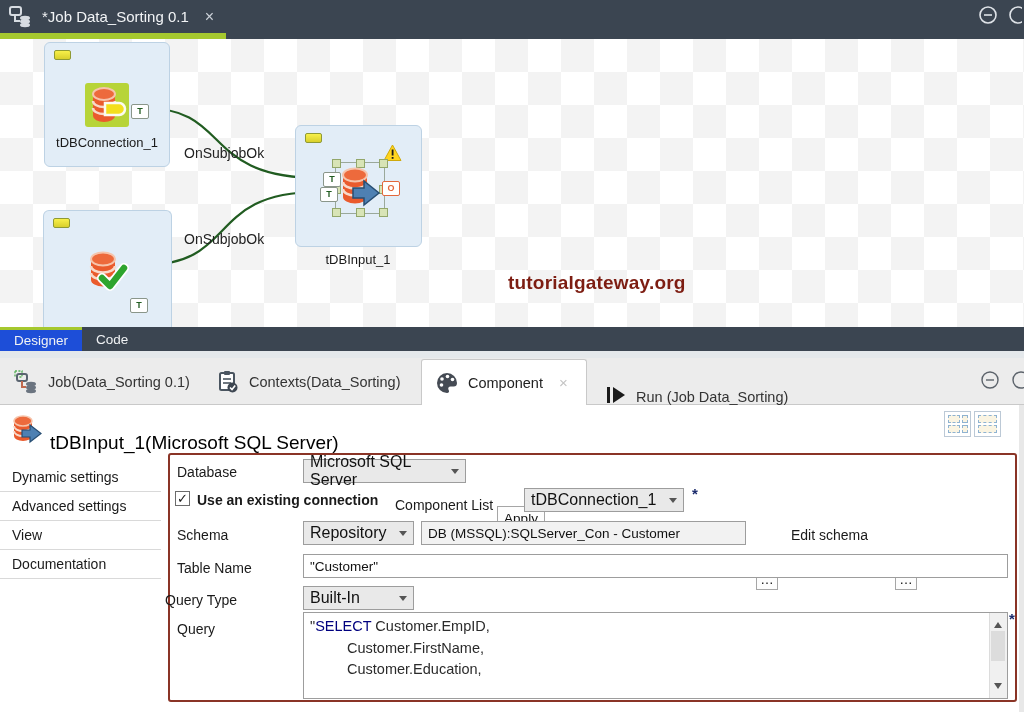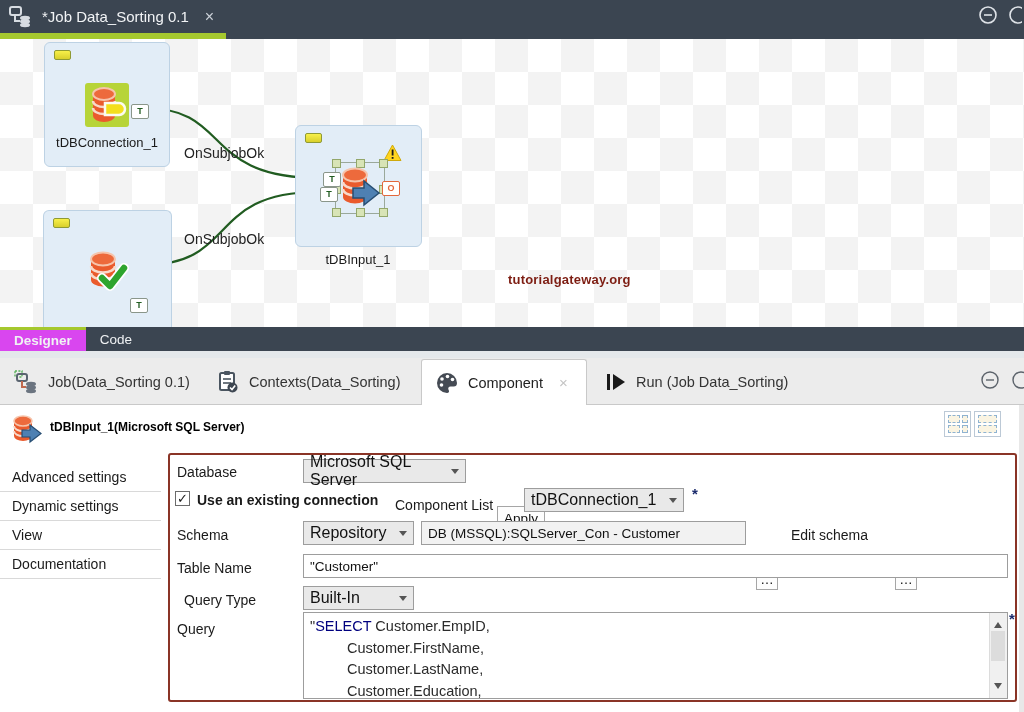--- a/index.html
+++ b/index.html
@@ -18,34 +18,34 @@
     background:repeating-conic-gradient(#f3f3f3 0% 25%, #ffffff 0% 50%);
     background-size:66px 66px;}
   .subjob{background:#e2edf7;border:1px solid #bdd2e4;border-radius:6px;}
   .sj-marker{width:15px;height:8px;background:linear-gradient(#f8f04a,#d9d02c);border:1px solid #8f9a33;border-radius:2px;}
   .comp-label{font-size:13px;color:#1a1a1a;white-space:nowrap;}
   .port{width:16px;height:13px;background:#fff;border:1px solid #8a968a;border-radius:2px;
         font-size:9px;font-weight:bold;color:#215c21;display:flex;align-items:center;justify-content:center;line-height:1;}
   .port.out{border-color:#e2683c;color:#e2683c;}
   .handle{width:7px;height:7px;background:#d8e4b6;border:1px solid #93a76a;}
   .conn-label{font-size:14px;color:#222;}
-  .watermark{font-size:13px;font-weight:bold;color:#7d1d12;letter-spacing:.2px;}
+  .watermark{font-size:19px;font-weight:bold;color:#7d1d12;letter-spacing:.2px;}
   
   .designer-bar{left:0;top:327px;width:1024px;height:24px;background:#3b4551;display:flex;}
   .dtab{height:24px;display:flex;align-items:center;padding:0 14px;color:#f0f2f4;font-size:13.5px;box-sizing:border-box;}
-  .dtab.active{background:#d946ef;border-top:3px solid #a5c82e;font-weight:bold;}
+  .dtab.active{background:#1d4ed8;border-top:3px solid #a5c82e;}
   .thin-strip{left:0;top:351px;width:1024px;height:7px;background:#e4e8eb;}
   
   .viewbar{left:0;top:358px;width:1024px;height:47px;background:#ececec;border-bottom:1px solid #c9c9c9;box-sizing:border-box;}
   .vtab{position:absolute;display:flex;align-items:center;gap:10px;font-size:14.5px;color:#333;height:47px;}
   .vtab.active{background:#ffffff;border:1px solid #c9c9c9;border-bottom:none;border-radius:3px 3px 0 0;height:46px;top:1px;box-sizing:border-box;padding:0 14px;color:#222;}
   .vtab .x{color:#c4c4c4;font-size:15px;margin-left:6px;}
   
   .comp-header{left:0;top:405px;width:1024px;height:48px;background:#fff;}
-  .comp-title{font-size:12px;font-weight:bold;color:#000;}
+  .comp-title{font-size:19px;font-weight:normal;color:#000;margin-top:12px;}
   .layout-btn{width:27px;height:26px;border:1px solid #bcc9d6;background:#fff;box-sizing:border-box;padding:3px;display:grid;gap:2px;}
   .mini{background:#faf4e2;border:1px dashed #8fb3d1;}
   
   .sidebar{left:0;top:463px;width:161px;}
   .side-item{height:29px;display:flex;align-items:center;padding-left:12px;font-size:14px;color:#1a1a1a;border-bottom:1px solid #d9d9d9;box-sizing:border-box;}
   .side-item.sel{background:#d9d9d9;font-weight:bold;border-top:1px solid #cfcfcf;}
   .form-box{left:168px;top:453px;width:849px;height:249px;border:2px solid #8a3426;border-radius:3px;background:#fff;box-sizing:border-box;}
   .flabel{font-size:14px;color:#1a1a1a;white-space:nowrap;}
   .dropdown{background:#e9e9e9;border:1px solid #9d9d9d;box-sizing:border-box;display:flex;align-items:center;justify-content:space-between;padding:0 6px;font-size:16px;color:#111;}
   .chev{width:0;height:0;border:4px solid transparent;border-top:5px solid #555;margin-top:4px;}
@@ -198,21 +198,21 @@
       <svg width="22" height="22" viewBox="0 0 22 22">
         <path d="M11 1 a10 10 0 1 0 0 20 c2 0 2.5-1.6 1.6-3 -1-1.6 0-3.4 2-3.4 h3.2 c2 0 3.2-1.2 3.2-3.6 A10 10 0 0 0 11 1z" fill="#454b54"></path>
         <circle cx="6" cy="7" r="1.8" fill="#fff"></circle>
         <circle cx="11.5" cy="4.5" r="1.8" fill="#fff"></circle>
         <circle cx="16.5" cy="7.5" r="1.8" fill="#fff"></circle>
         <circle cx="5.5" cy="13" r="1.8" fill="#fff"></circle>
       </svg>
       <span>Component</span>
       <span class="x">×</span>
     </div>
-    <div class="vtab" style="left:606px;">
+    <div class="vtab" style="left:606px;align-items:flex-end;">
       <svg width="20" height="20" viewBox="0 0 20 20">
         <rect x="1" y="2" width="3" height="16" fill="#1a1a1a"></rect>
         <path d="M7 2 L19 10 L7 18 Z" fill="#1a1a1a"></path>
       </svg>
       <span>Run (Job Data_Sorting)</span>
     </div>
     <svg class="abs" style="right:24px;top:12px" width="20" height="20" viewBox="0 0 20 20">
       <circle cx="10" cy="10" r="8" fill="none" stroke="#5c636b" stroke-width="1.4"></circle>
       <line x1="6" y1="10" x2="14" y2="10" stroke="#5c636b" stroke-width="1.4"></line>
     </svg>
@@ -236,22 +236,22 @@
         <div class="mini"></div>
         <div class="mini"></div>
     </div>
     <div class="abs layout-btn" style="left:974px;top:6px;grid-template-columns:19px;">
       <div class="mini"></div>
         <div class="mini"></div>
     </div>
   </div>
 
   <div class="abs sidebar">
+    <div class="side-item">Dynamic settings</div>
     <div class="side-item">Advanced settings</div>
-    <div class="side-item">Dynamic settings</div>
     <div class="side-item">View</div>
     <div class="side-item">Documentation</div>
   </div>
 
   <div class="abs form-box"></div>
 
   <div class="abs flabel" style="left:177px;top:464px;">Database</div>
   <div class="abs dropdown" style="left:303px;top:459px;width:163px;height:24px;">
     <span>Microsoft SQL Server</span>
     <span class="chev"></span>
@@ -273,34 +273,33 @@
     <span class="chev"></span>
   </div>
   <div class="abs field" style="left:421px;top:521px;width:325px;height:24px;">DB (MSSQL):SQLServer_Con - Customer</div>
   <div class="abs btn" style="left:756px;top:521px;width:22px;height:22px;">…</div>
   <div class="abs flabel" style="left:791px;top:527px;">Edit schema</div>
   <div class="abs btn" style="left:895px;top:521px;width:22px;height:22px;">…</div>
 
   <div class="abs flabel" style="left:177px;top:560px;">Table Name</div>
   <div class="abs tinput" style="left:303px;top:554px;width:705px;height:24px;">"Customer"</div>
 
-  <div class="abs flabel" style="left:184px;top:592px;text-align:center;">Query Type</div>
+  <div class="abs flabel" style="left:165px;top:592px;text-align:center;">Query Type</div>
   <div class="abs dropdown" style="left:303px;top:586px;width:111px;height:24px;">
     <span>Built-In</span>
     <span class="chev"></span>
   </div>
   <div class="abs btn" style="left:422px;top:584px;width:104px;height:27px;">Guess Query</div>
   <div class="abs btn" style="left:532px;top:584px;width:108px;height:27px;">Guess schema</div>
 
   <div class="abs flabel" style="left:177px;top:621px;">Query</div>
   <div class="abs query-area" style="left:303px;top:612px;width:705px;height:87px;">
     <div style="padding:3px 6px 0 6px;">
       <div class="qline"><span>"</span><span class="kw">SELECT</span><span> Customer.EmpID,</span></div>
       <div class="qline" style="padding-left:37px;">Customer.FirstName,</div>
-      <div class="qline" style="padding-left:37px;">Customer.LastName,</div>
       <div class="qline" style="padding-left:37px;">Customer.Education,</div>
     </div>
     <div class="rail">
       <span class="arr up"></span>
       <span class="thumb"></span>
       <span class="arr dn"></span>
     </div>
   </div>
   <div class="abs req" style="left:1009px;top:610px;">*</div>
 

